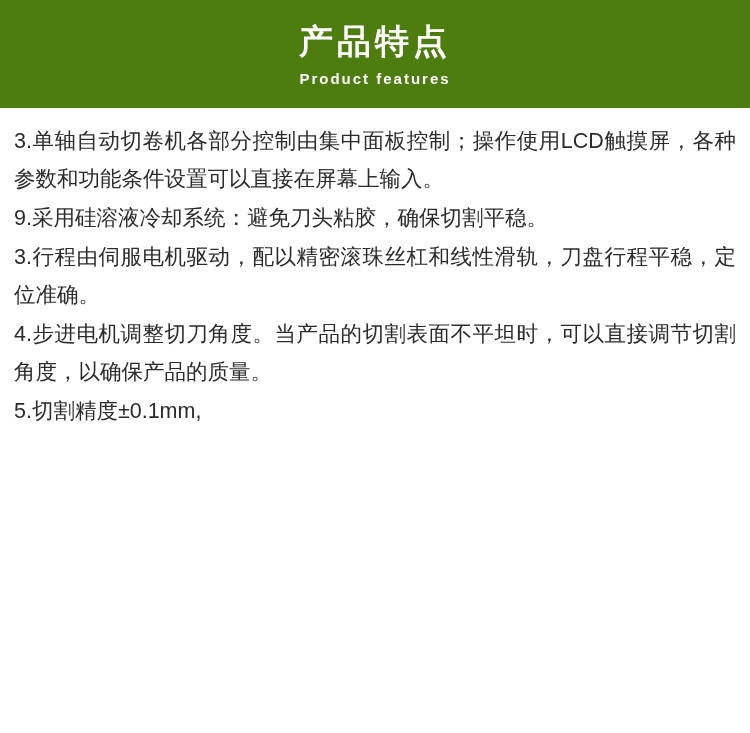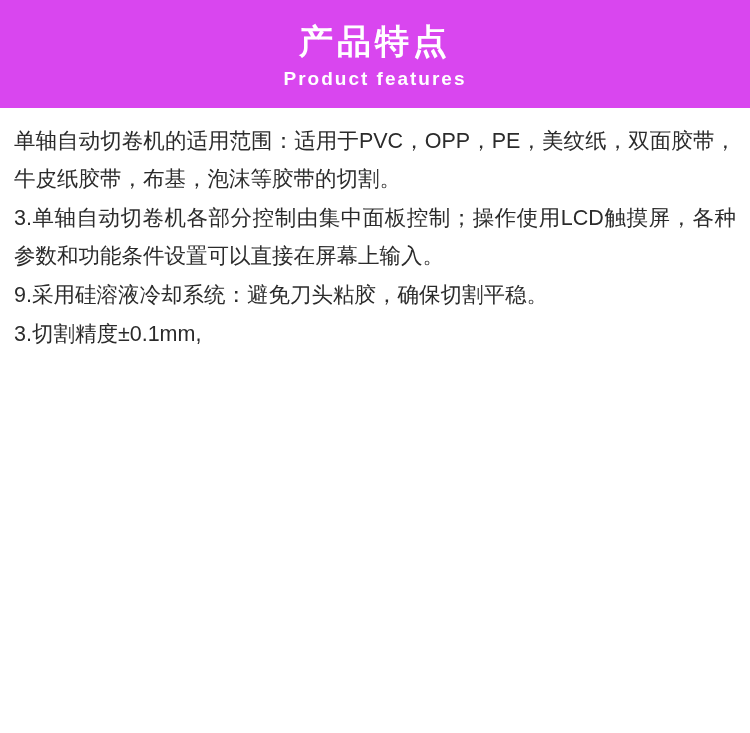--- a/index.html
+++ b/index.html
@@ -15,39 +15,39 @@
   }
   .page {
     width: 750px;
     height: 733px;
     position: relative;
     background: #ffffff;
   }
   .header {
     width: 750px;
     height: 108px;
-    background: #d946ef;
+    background: #4d7c0f;
     box-sizing: border-box;
     display: flex;
     flex-direction: column;
     align-items: center;
     justify-content: center;
     padding-top: 4px;
   }
   .header-title {
     color: #ffffff;
     font-size: 34px;
     font-weight: bold;
     letter-spacing: 4px;
     line-height: 44px;
     text-align: center;
   }
   .header-subtitle {
     color: #ffffff;
-    font-size: 19px;
+    font-size: 15px;
     font-weight: bold;
     letter-spacing: 2px;
     line-height: 28px;
     text-align: center;
     margin-top: 2px;
   }
   .content {
     padding: 14px 14px 0 14px;
     box-sizing: border-box;
   }
@@ -65,19 +65,20 @@
 <body>
 
 <div class="page">
 
   <div class="header">
     <div class="header-title">产品特点</div>
     <div class="header-subtitle">Product features</div>
   </div>
 
   <div class="content">
-    <p class="para">单轴自动切卷机的适用范围：适用于PVC，OPP，PE，美纹纸，双面胶带，牛皮纸胶带，布基，泡沫等胶带的切割。</p>
     <p class="para">3.单轴自动切卷机各部分控制由集中面板控制；操作使用LCD触摸屏，各种参数和功能条件设置可以直接在屏幕上输入。</p>
     <p class="para">9.采用硅溶液冷却系统：避免刀头粘胶，确保切割平稳。</p>
-    <p class="para">3.切割精度±0.1mm,</p>
+    <p class="para">3.行程由伺服电机驱动，配以精密滚珠丝杠和线性滑轨，刀盘行程平稳，定位准确。</p>
+    <p class="para">4.步进电机调整切刀角度。当产品的切割表面不平坦时，可以直接调节切割角度，以确保产品的质量。</p>
+    <p class="para">5.切割精度±0.1mm,</p>
   </div>
 
 </div>
 
 </body></html>

